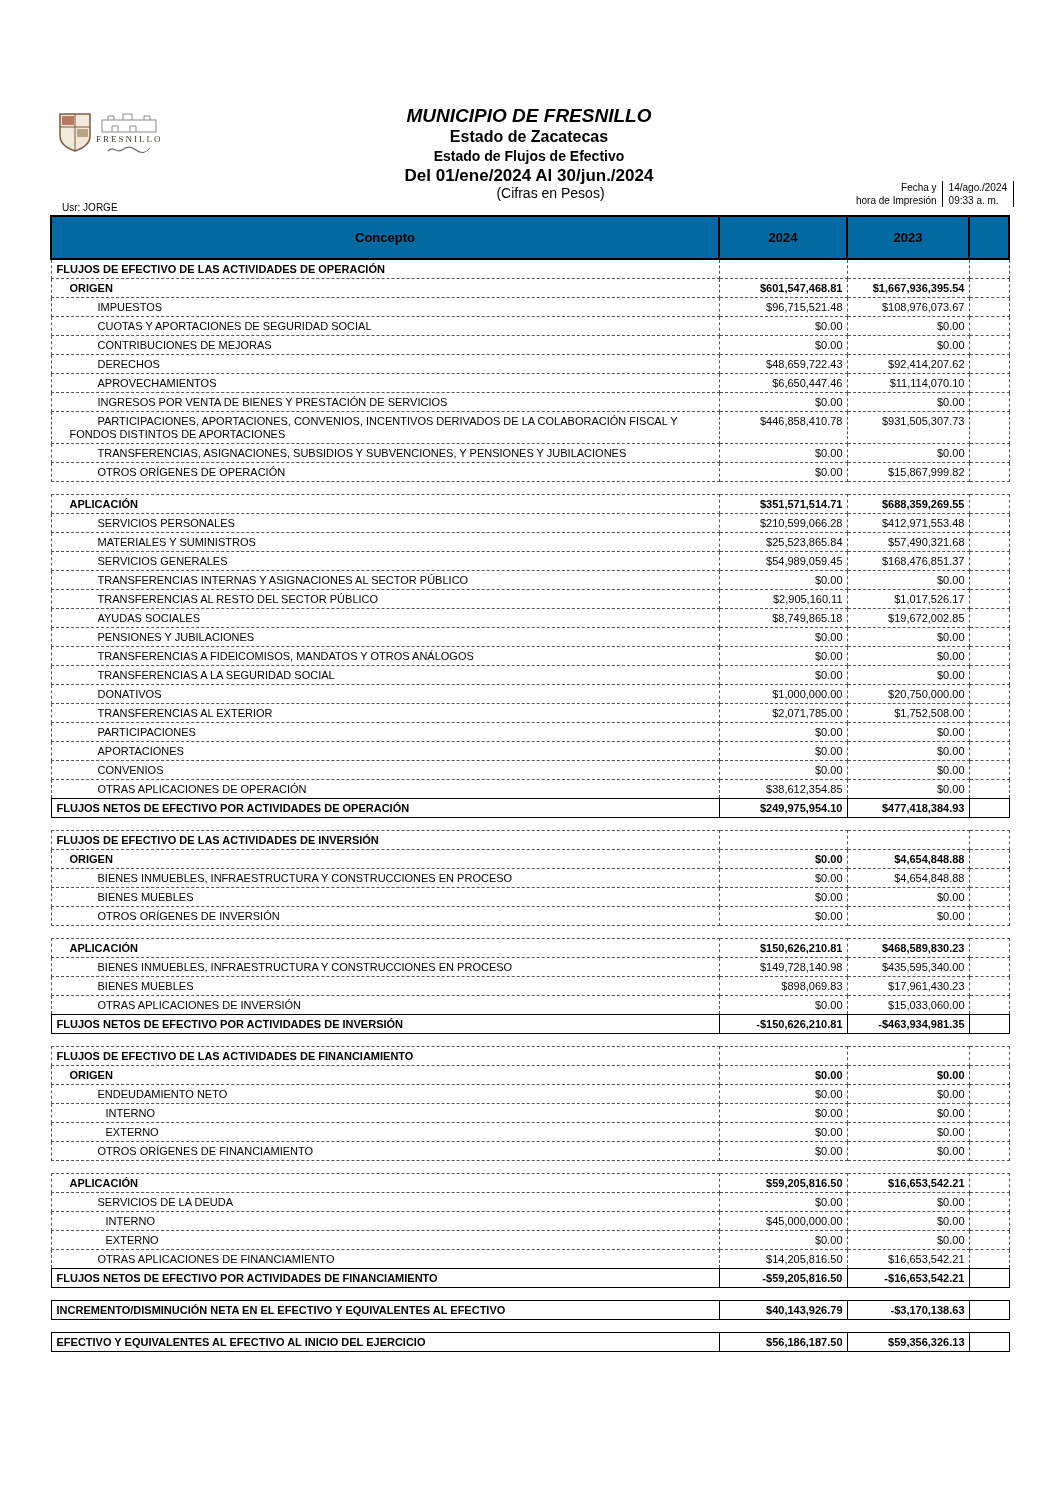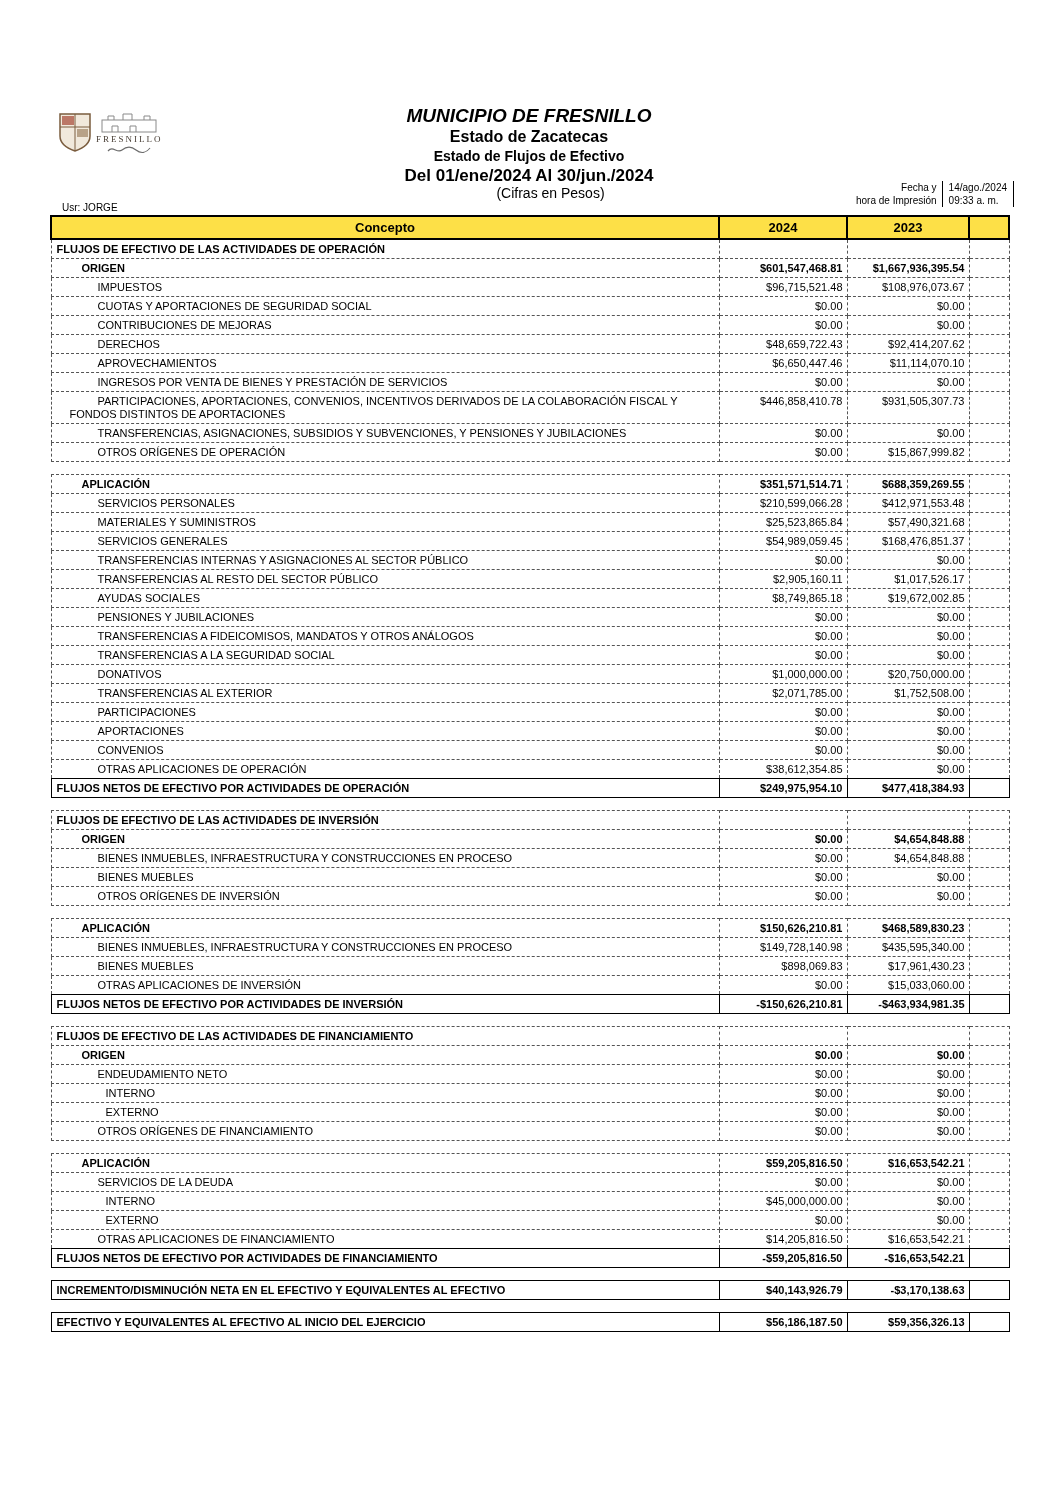--- a/index.html
+++ b/index.html
@@ -33,32 +33,32 @@
     width:958px; table-layout:fixed; border-collapse:collapse;
     font-size:11px;
   }
   .col-label { width:668px; }
   .col-v     { width:128px; }
   .col-v2    { width:122px; }
   .col-endc  { width:40px; }
 
   .report th {
     border:2px solid #000; font-size:13px; font-weight:bold;
-    padding:3px 4px; text-align:center; background:#fde047;margin-top:43px;
+    padding:13px 4px; text-align:center; background:#0369a1;margin-top:43px;
   }
   .report td {
     border:1px dashed #555; padding:2.5px 4px; vertical-align:top; line-height:13px;
   }
   .report tr.row-spacer td { border:none; height:12px; padding:0; line-height:12px; font-size:8px; }
   .report tr.row-total td { border:1px solid #000; }
   .report tr.row-section td, .report tr.row-group td, .report tr.row-total td { font-weight:bold; }
 
   .c-val { text-align:right; white-space:nowrap; }
   .c-label.ind-0 { padding-left:5px; }
-  .c-label.ind-1 { padding-left:20px; text-indent:10px; }
+  .c-label.ind-1 { padding-left:8px; text-indent:10px; }
   .c-label.ind-2 { padding-left:18px; text-indent:28px;margin-top:14px; }
   .c-label.ind-3 { padding-left:8px; text-indent:46px; }
 </style>
 </head>
 <body>
 
 <div class="page">
 
   <div class="logo">
     <svg width="34" height="42" viewBox="0 0 34 42">

